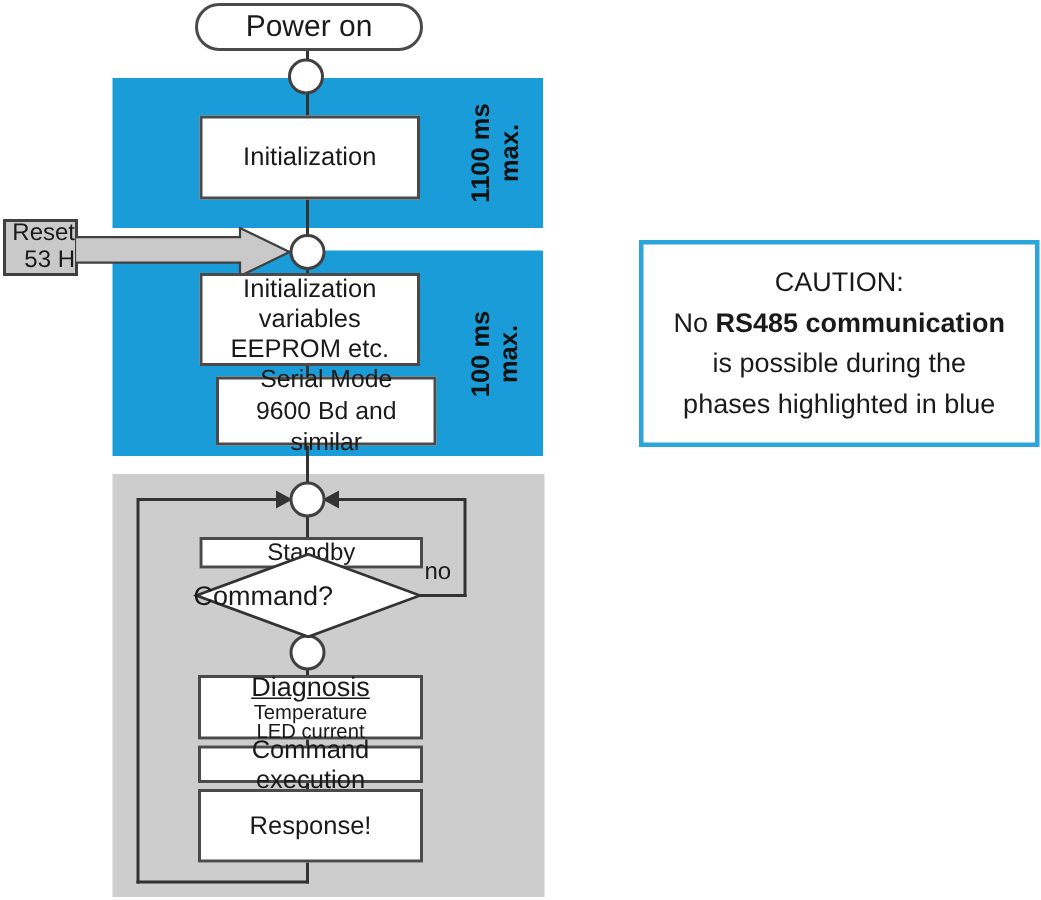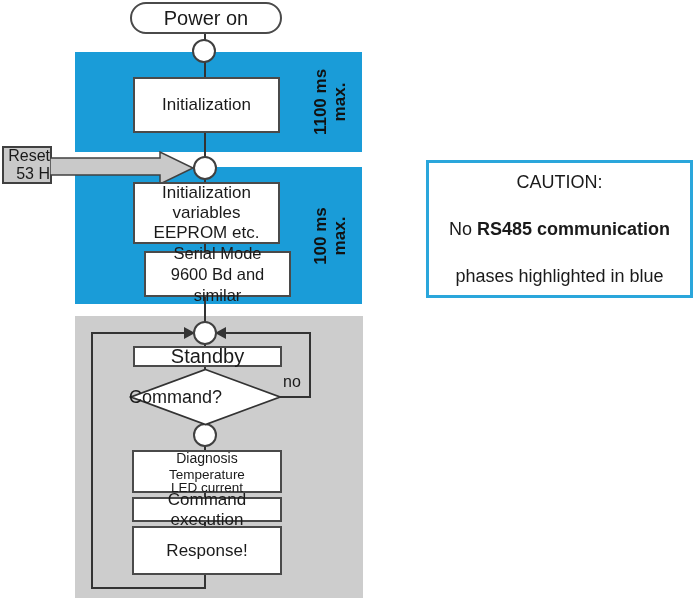--- a/index.html
+++ b/index.html
@@ -32,42 +32,42 @@
         align-items:center;justify-content:center;text-align:center;font-size:17px;line-height:20px;}
   #start-capsule{left:130px;top:2px;width:148px;height:28px;border-radius:17px;font-size:20px;}
   .circle{width:20px;height:20px;border-radius:50%;background:#fff;border:2px solid #404040;z-index:2;}
   #circle-1{left:192px;top:39px;}
   #circle-2{left:193px;top:156px;}
   #circle-3{left:193px;top:321px;}
   #circle-4{left:193px;top:423px;}
   #init-box{left:133px;top:77px;width:143px;height:52px;}
   #initvar-box{left:133px;top:182px;width:143px;height:58px;font-size:17px;line-height:20px;}
   #serial-box{left:144px;top:251px;width:143px;height:42px;font-size:16.5px;line-height:21px;}
-  #standby-box{left:133px;top:346px;width:145px;height:17px;font-size:20px;line-height:17px;justify-content:flex-end;}
+  #standby-box{left:133px;top:358px;width:145px;height:17px;font-size:16px;line-height:17px;justify-content:flex-end;}
   #diagnosis-box{left:132px;top:450px;width:146px;height:39px;}
-  #diagnosis-box .title{font-size:14px;line-height:19px;}
+  #diagnosis-box .title{font-size:18px;line-height:19px;text-decoration:underline;}
   #diagnosis-box .sub{font-size:13.5px;line-height:13px;}
   #cmdexec-box{left:132px;top:497px;width:146px;height:21px;font-size:17px;}
   #response-box{left:132px;top:526px;width:146px;height:45px;font-size:17px;}
   
   #diamond-svg{left:129px;top:368px;z-index:2;}
   #diamond-label{left:129px;top:368px;width:153px;height:58px;z-index:3;display:flex;align-items:center;justify-content:flex-start;font-size:18px;}
   #no-label{left:283px;top:373px;font-size:16px;z-index:3;}
   
   .duration{display:flex;align-items:center;justify-content:center;z-index:2;}
   #duration-1{left:290px;top:52px;width:80px;height:100px;}
   #duration-2{left:290px;top:167px;width:80px;height:137px;}
   .duration .rot{transform:rotate(-90deg);font-weight:bold;font-size:17px;line-height:19px;text-align:center;white-space:nowrap;color:#111;}
   
   #reset-box{left:2px;top:146px;width:42px;height:34px;background:#C9C9C9;border:2px solid #404040;
              z-index:2;font-size:16px;line-height:18px;padding-left:4px;display:flex;flex-direction:column;justify-content:center;text-align:right;}
   #reset-arrow{left:50px;top:151px;z-index:2;}
   
   #caution-box{left:426px;top:160px;width:261px;height:132px;border:3px solid #2AA6DB;background:#fff;z-index:2;
-               display:flex;flex-direction:column;align-items:center;justify-content:center;font-size:18px;line-height:27px;text-align:center;gap:20px;}
+               display:flex;flex-direction:column;align-items:center;justify-content:center;font-size:18px;line-height:27px;text-align:center;}
 </style>
 </head>
 <body>
 
 <div class="canvas">
 
   <div class="abs bg-blue" id="phase1-bg"></div>
   <div class="abs bg-blue" id="phase2-bg"></div>
   <div class="abs bg-gray" id="loop-bg"></div>
 
@@ -144,16 +144,17 @@
   <div class="abs node" id="cmdexec-box">
     <span>Command execution</span>
   </div>
   <div class="abs node" id="response-box">
     <span>Response!</span>
   </div>
 
   <div class="abs" id="caution-box">
     <div>CAUTION:</div>
     <div><span>No </span><b>RS485 communication</b></div>
+    <div>is possible during the</div>
     <div>phases highlighted in blue</div>
   </div>
 
 </div>
 
 </body></html>

